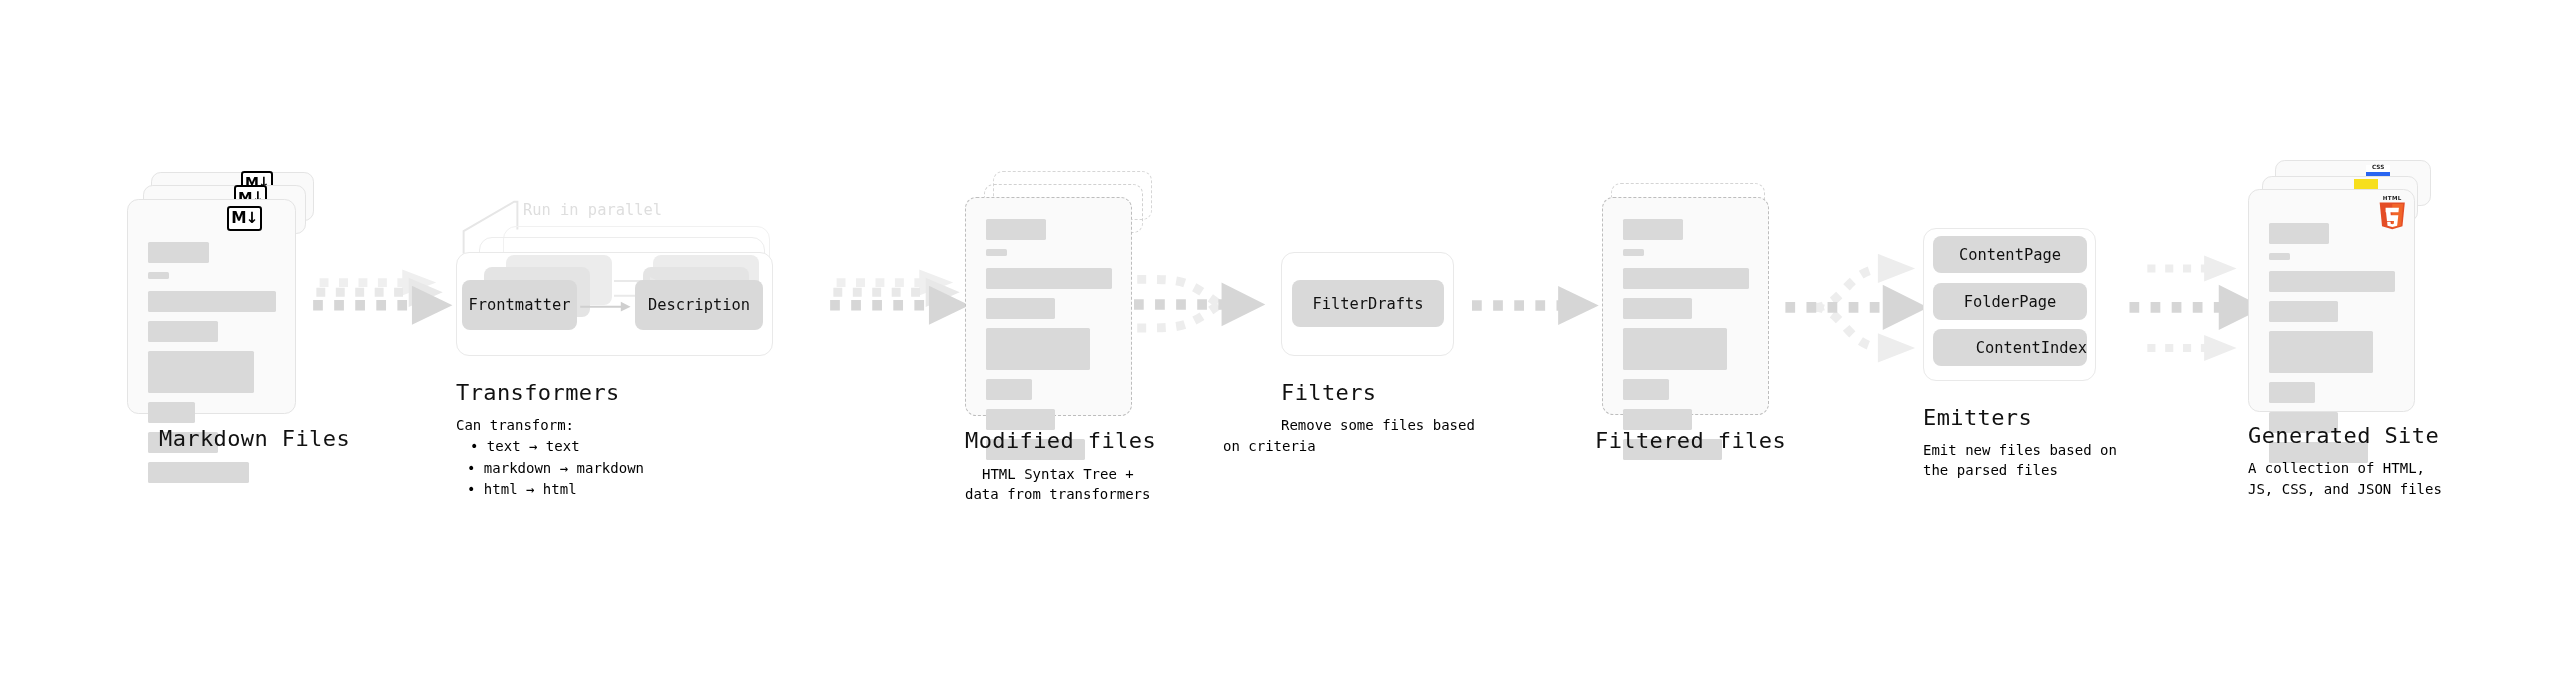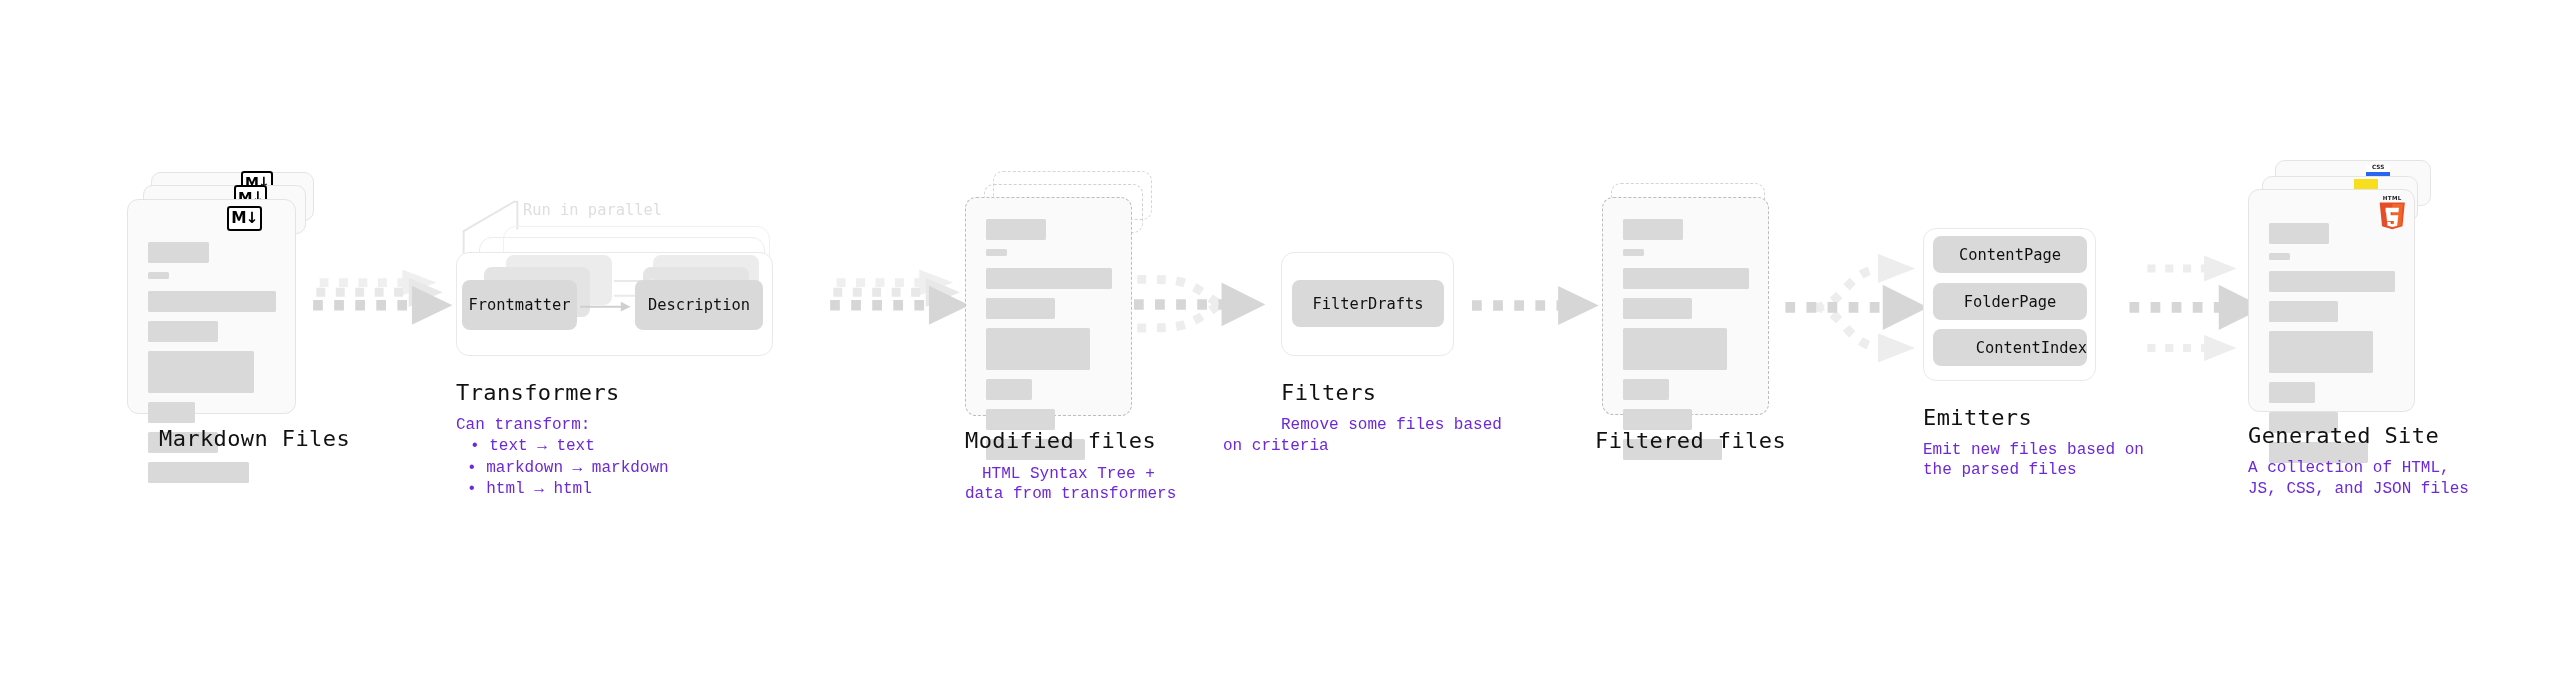--- a/index.html
+++ b/index.html
@@ -92,25 +92,24 @@
   
   .title{
     position:absolute;
     font-size:22px;
     letter-spacing:0.4px;
     color:#111;
     white-space:nowrap;
   }
   .sub{
     position:absolute;
-    font-size:16px;
+    font-size:14px;
     line-height:20.3px;
-    color:#6d28d9;
+    color:#000000;
     white-space:pre;
-    font-family:Liberation Mono, monospace;
   }
   .note{
     position:absolute;
     font-size:15.4px;
     color:#dedede;
     white-space:nowrap;
   }
 
   svg{overflow:visible;display:block;}
 </style>

